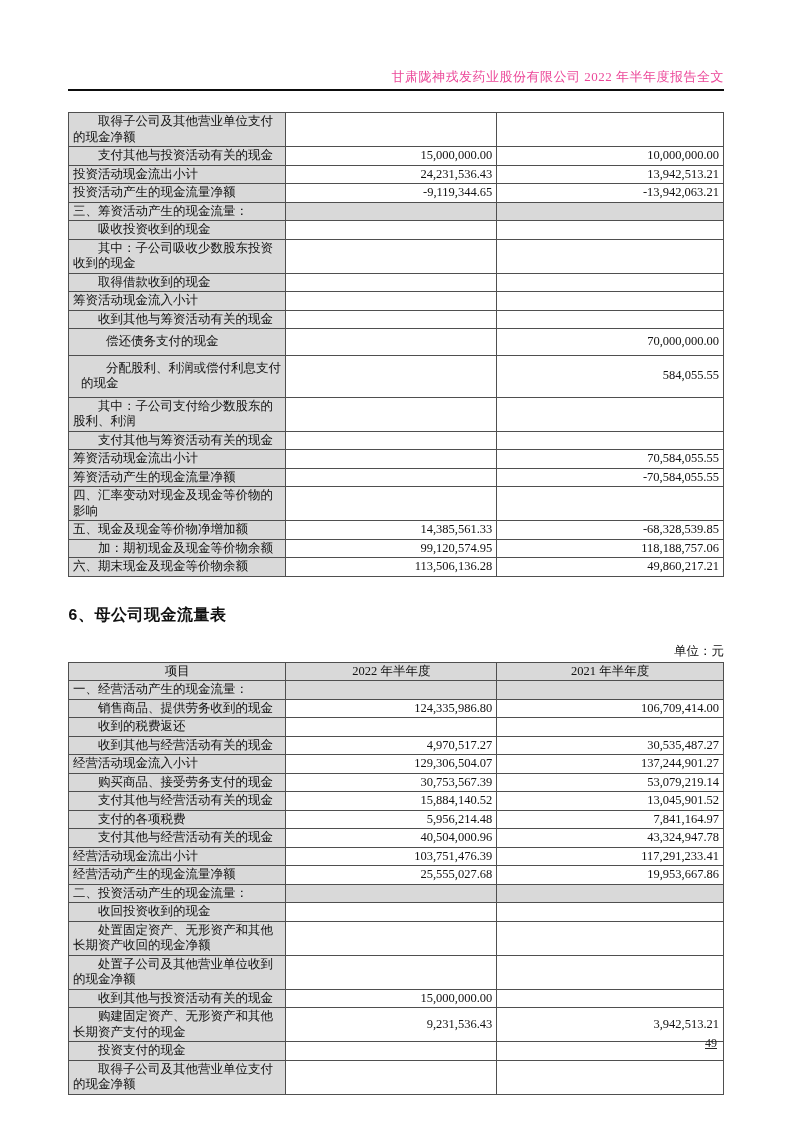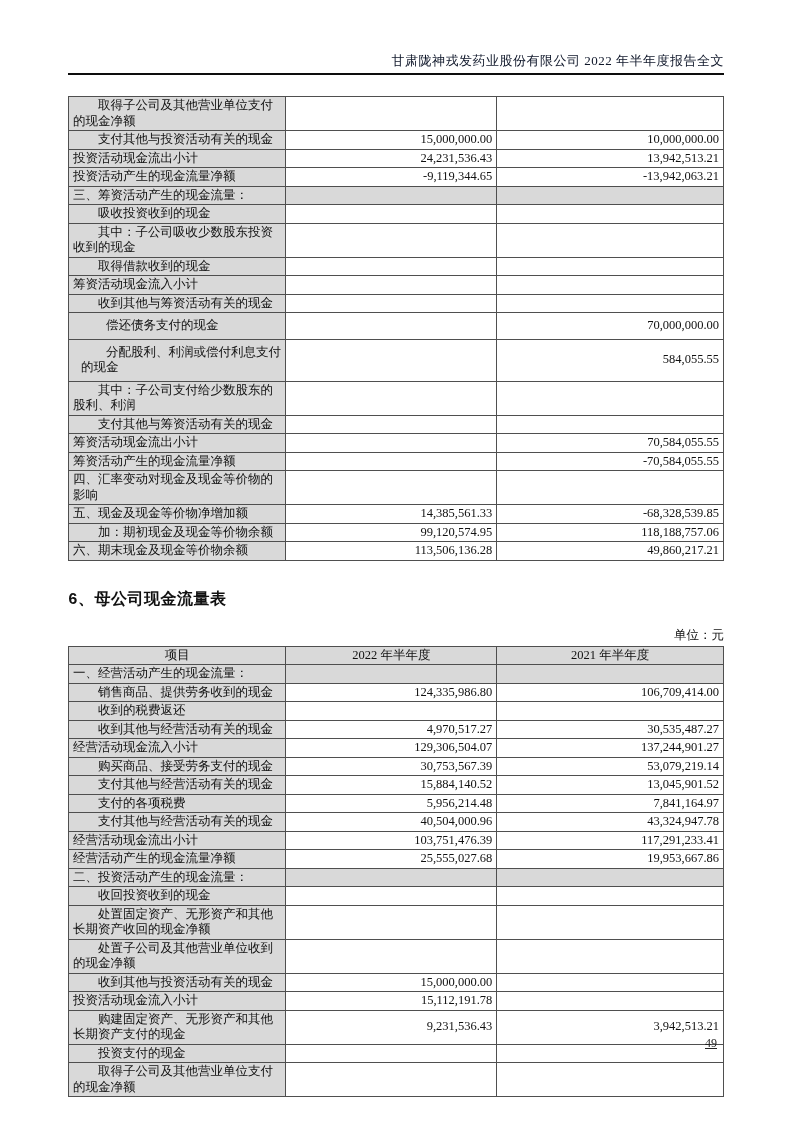--- a/index.html
+++ b/index.html
@@ -11,25 +11,25 @@
     background: #ffffff;
     font-family: "Liberation Serif", "DejaVu Serif", serif;
     color: #111111;
     box-sizing: border-box;
     overflow: hidden;
   }
   .content {
     padding: 0 69px 0 68px;
   }
   .report-header-title {
-    padding-top: 52px;
+    padding-top: 68px;
     text-align: right;
     font-size: 13px;
     letter-spacing: 0.5px;
-    color: #0f172a;
+    color: #ec4899;
   }
   .header-rule {
     margin-top: 3px;
     border-bottom: 2px solid #0d0d0d;
     height: 0;
   }
   table.fin-table {
     width: 100%;
     border-collapse: collapse;
     table-layout: fixed;
@@ -297,25 +297,20 @@
             <td class="label ind">处置子公司及其他营业单位收到的现金净额</td>
             <td class="val"></td>
             <td class="val"></td>
           </tr>
           <tr>
             <td class="label ind">收到其他与投资活动有关的现金</td>
             <td class="val">15,000,000.00</td>
             <td class="val"></td>
           </tr>
           <tr>
-            <td class="label">投资活动现金流入小计</td>
-            <td class="val">15,112,191.78</td>
-            <td class="val"></td>
-          </tr>
-          <tr>
             <td class="label ind">购建固定资产、无形资产和其他长期资产支付的现金</td>
             <td class="val">9,231,536.43</td>
             <td class="val">3,942,513.21</td>
           </tr>
           <tr>
             <td class="label ind">投资支付的现金</td>
             <td class="val"></td>
             <td class="val"></td>
           </tr>
           <tr>

